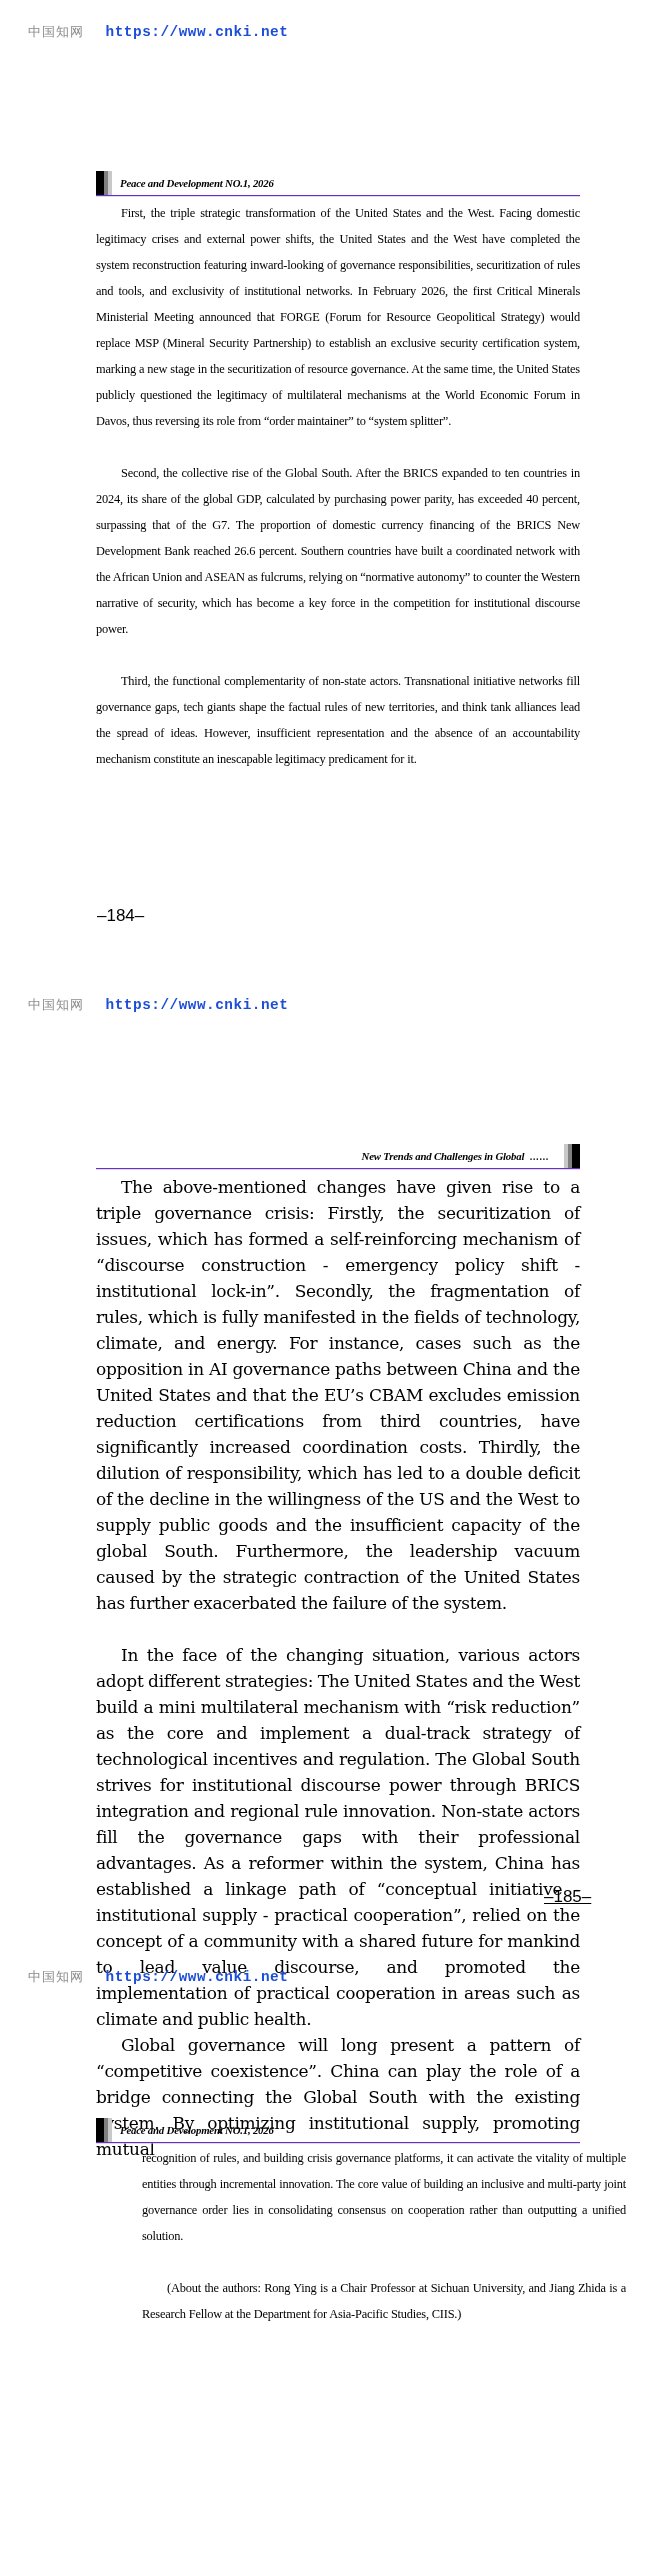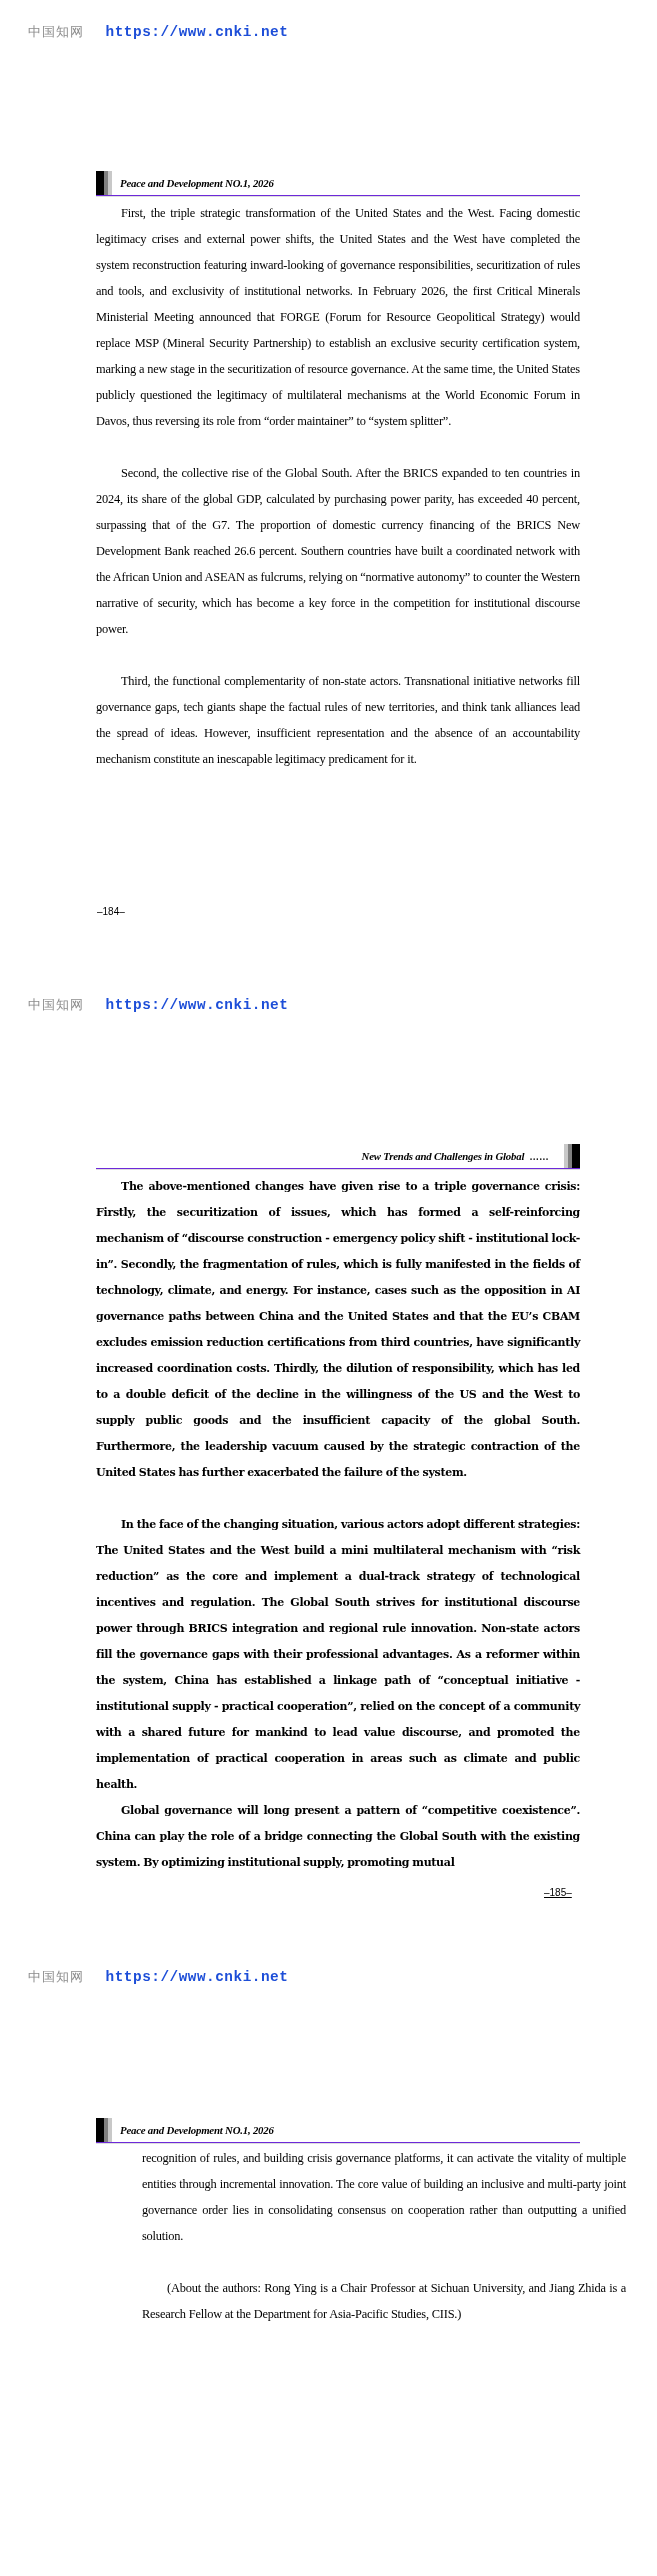--- a/index.html
+++ b/index.html
@@ -16,24 +16,24 @@
     .b-black { width: 8.2px; background: #000; }
     .b-dark { width: 3.6px; background: #808080; }
     .b-light { width: 4.1px; background: #c8c8c8; }
     .page-header .title { position: absolute; bottom: 6.2px; font-style: italic; font-weight: bold; font-size: 10.8px; font-family: "Liberation Serif", serif; letter-spacing: -0.2px; }
     .page-header.left .title { left: 24px; }
     .page-header.right .title { right: 31px; text-align: center; }
     .page-header .dots { font-style: normal; font-weight: bold; font-size: 9.3px; margin-left: 5.2px; letter-spacing: 0.5px; }
 
     .body-text { position: absolute; left: 96px; width: 484px; font-size: 12.4px; line-height: 26px; text-align: justify; }
     .body-text p { margin: 0; text-indent: 25px; }
-    .body-text.bold { font-weight: bold; font-family: "DejaVu Serif", serif; font-size: 11px; letter-spacing: -0.3px; word-spacing: -0.5px; }
+    .body-text.bold { font-weight: normal; font-family: "DejaVu Serif", serif; font-size: 17px; letter-spacing: -0.3px; word-spacing: -0.5px; }
     .body-text.cond { letter-spacing: -0.2px; }
     .gap { height: 26px; }
-    .page-num { position: absolute; font-family: "Liberation Sans", sans-serif; font-size: 10px; }
+    .page-num { position: absolute; font-family: "Liberation Sans", sans-serif; font-size: 17px; }
   </style>
 </head>
 <body>
 
 <div class="watermark" style="top:23px;">
   <span class="cn">中国知网</span>
   <span class="url">https://www.cnki.net</span>
 </div>
 
 <div class="page-header left" style="top:159px;">

